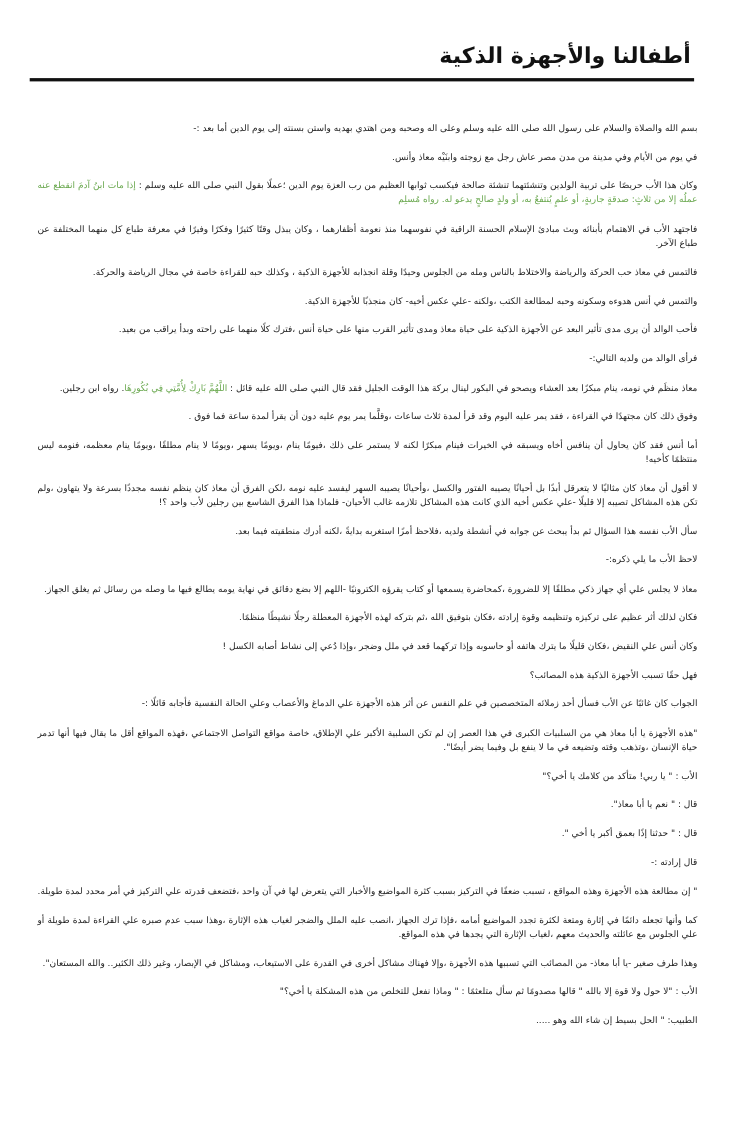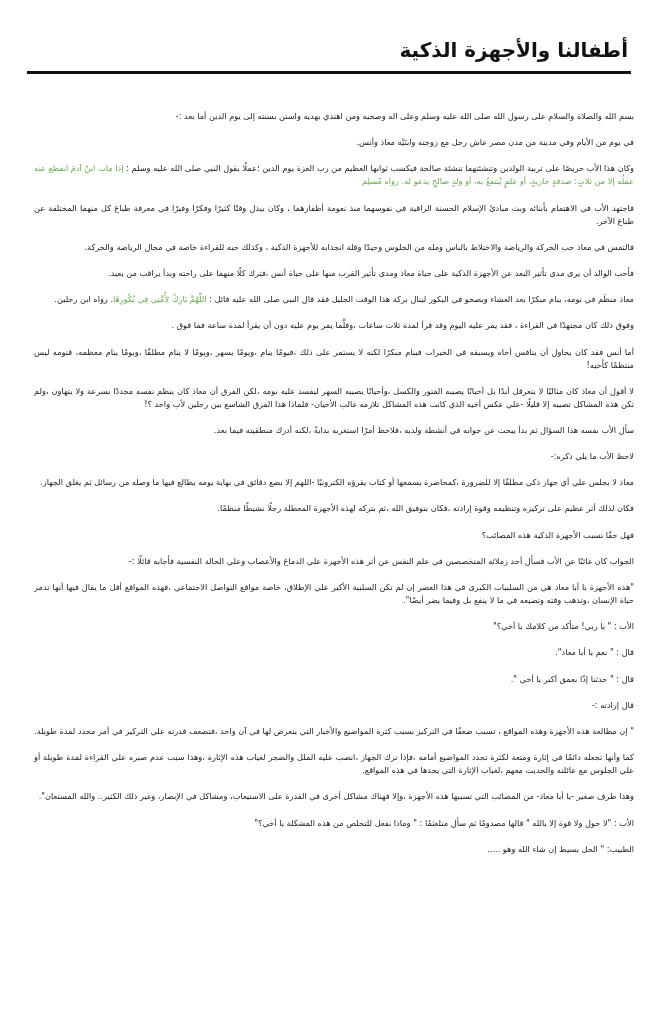--- a/index.html
+++ b/index.html
@@ -18,29 +18,32 @@
 
 <div class="page">
   <h1 class="title">أطفالنا والأجهزة الذكية</h1>
   <div class="rule"></div>
   <div class="body" id="doc-body">
       <p class="p"><span>بسم الله والصلاة والسلام على رسول الله صلى الله عليه وسلم وعلى اله وصحبه ومن اهتدي بهديه واستن بسنته إلى يوم الدين أما بعد :-</span></p>
       <p class="p"><span>في يوم من الأيام وفي مدينة من مدن مصر عاش رجل مع زوجته وابنَيْه معاذ وأنس.</span></p>
       <p class="p"><span>وكان هذا الأب حريصًا على تربية الولدين وتنشئتهما تنشئة صالحة فيكسب ثوابها العظيم من رب العزة يوم الدين ؛عملًا بقول النبي صلى الله عليه وسلم : </span><span class="hadith" style="color: rgb(106, 168, 79);">إذا مات ابنُ آدمَ انقطع عنه عملُه إلا من ثلاثٍ: صدقةٍ جاريةٍ، أو علمٍ يُنتفعُ به، أو ولدٍ صالحٍ يدعو له. رواه مُسلِم</span></p>
       <p class="p"><span>فاجتهد الأب في الاهتمام بأبنائه وبث مبادئ الإسلام الحسنة الراقية في نفوسهما منذ نعومة أظفارهما ، وكان يبذل وقتًا كثيرًا وفكرًا وفيرًا في معرفة طباع كل منهما المختلفة عن طباع الآخر.</span></p>
       <p class="p"><span>فالتمس في معاذ حب الحركة والرياضة والاختلاط بالناس ومله من الجلوس وحيدًا وقلة انجذابه للأجهزة الذكية ، وكذلك حبه للقراءة خاصة في مجال الرياضة والحركة.</span></p>
+      <p class="p"><span>والتمس في أنس هدوءه وسكونه وحبه لمطالعة الكتب ،ولكنه -علي عكس أخيه- كان منجذبًا للأجهزة الذكية.</span></p>
       <p class="p"><span>فأحب الوالد أن يرى مدى تأثير البعد عن الأجهزة الذكية على حياة معاذ ومدى تأثير القرب منها على حياة أنس ،فترك كلًا منهما على راحته وبدأ يراقب من بعيد.</span></p>
+      <p class="p"><span>فرأى الوالد من ولديه التالي:-</span></p>
       <p class="p"><span>معاذ منظَم في نومه، ينام مبكرًا بعد العشاء ويصحو في البكور لينال بركة هذا الوقت الجليل فقد قال النبي صلى الله عليه قائل : </span><span class="hadith" style="color: rgb(106, 168, 79);">اللَّهُمَّ بَارِكْ لِأُمَّتِي فِي بُكُورِهَا</span><span>. رواه ابن رجلين.</span></p>
       <p class="p"><span>وفوق ذلك كان مجتهدًا في القراءة ، فقد يمر عليه اليوم وقد قرأ لمدة ثلاث ساعات ،وقلَّما يمر يوم عليه دون أن يقرأ لمدة ساعة فما فوق .</span></p>
       <p class="p"><span>أما أنس فقد كان يحاول أن ينافس أخاه ويسبقه في الخيرات فينام مبكرًا لكنه لا يستمر على ذلك ،فيومًا ينام ،ويومًا يسهر ،ويومًا لا ينام مطلقًا ،ويومًا ينام معظمه، فنومه ليس منتظمًا كأخيه!</span></p>
       <p class="p"><span>لا أقول أن معاذ كان مثاليًا لا يتعرقل أبدًا بل أحيانًا يصيبه الفتور والكسل ،وأحيانًا يصيبه السهر ليفسد عليه نومه ،لكن الفرق أن معاذ كان ينظم نفسه مجددًا بسرعة ولا يتهاون ،ولم تكن هذه المشاكل تصيبه إلا قليلًا -علي عكس أخيه الذي كانت هذه المشاكل تلازمه غالب الأحيان- فلماذا هذا الفرق الشاسع بين رجلين لأب واحد ؟!</span></p>
       <p class="p"><span>سأل الأب نفسه هذا السؤال ثم بدأ يبحث عن جوابه في أنشطة ولديه ،فلاحظ أمرًا استغربه بدايةً ،لكنه أدرك منطقيته فيما بعد.</span></p>
       <p class="p"><span>لاحظ الأب ما يلي ذكره:-</span></p>
       <p class="p"><span>معاذ لا يجلس علي أي جهاز ذكي مطلقًا إلا للضرورة ،كمحاضرة يسمعها أو كتاب يقرؤه الكترونيًا -اللهم إلا بضع دقائق في نهاية يومه يطالع فيها ما وصله من رسائل ثم يغلق الجهاز.</span></p>
       <p class="p"><span>فكان لذلك أثر عظيم على تركيزه وتنظيمه وقوة إرادته ،فكان بتوفيق الله ،ثم بتركه لهذه الأجهزة المعطلة رجلًا نشيطًا منظمًا.</span></p>
+      <p class="p"><span>وكان أنس علي النقيض ،فكان قليلًا ما يترك هاتفه أو حاسوبه وإذا تركهما قعد في ملل وضجر ،وإذا دُعي إلى نشاط أصابه الكسل !</span></p>
       <p class="p"><span>فهل حقًا تسبب الأجهزة الذكية هذه المصائب؟</span></p>
       <p class="p"><span>الجواب كان غائبًا عن الأب فسأل أحد زملائه المتخصصين في علم النفس عن أثر هذه الأجهزة علي الدماغ والأعصاب وعلي الحالة النفسية فأجابه قائلًا :-</span></p>
       <p class="p"><span>"هذه الأجهزة يا أبا معاذ هي من السلبيات الكبرى في هذا العصر إن لم تكن السلبية الأكبر علي الإطلاق، خاصة مواقع التواصل الاجتماعي ،فهذه المواقع أقل ما يقال فيها أنها تدمر حياة الإنسان ،وتذهب وقته وتضيعه في ما لا ينفع بل وفيما يضر أيضًا".</span></p>
       <p class="p"><span>الأب : " يا ربي! متأكد من كلامك يا أخي؟"</span></p>
       <p class="p"><span>قال : " نعم يا أبا معاذ".</span></p>
       <p class="p"><span>قال : " حدثنا إذًا بعمق أكبر يا أخي ".</span></p>
       <p class="p"><span>قال إرادته :-</span></p>
       <p class="p"><span>" إن مطالعة هذه الأجهزة وهذه المواقع ، تسبب ضعفًا في التركيز بسبب كثرة المواضيع والأخبار التي يتعرض لها في آن واحد ،فتضعف قدرته علي التركيز في أمر محدد لمدة طويلة.</span></p>
       <p class="p"><span>كما وأنها تجعله دائمًا في إثارة ومتعة لكثرة تجدد المواضيع أمامه ،فإذا ترك الجهاز ،انصب عليه الملل والضجر لغياب هذه الإثارة ،وهذا سبب عدم صبره علي القراءة لمدة طويلة أو علي الجلوس مع عائلته والحديث معهم ،لغياب الإثارة التي يجدها في هذه المواقع.</span></p>
       <p class="p"><span>وهذا طرف صغير -يا أبا معاذ- من المصائب التي تسببها هذه الأجهزة ،وإلا فهناك مشاكل أخرى في القدرة على الاستيعاب، ومشاكل في الإبصار، وغير ذلك الكثير.. والله المستعان".</span></p>

